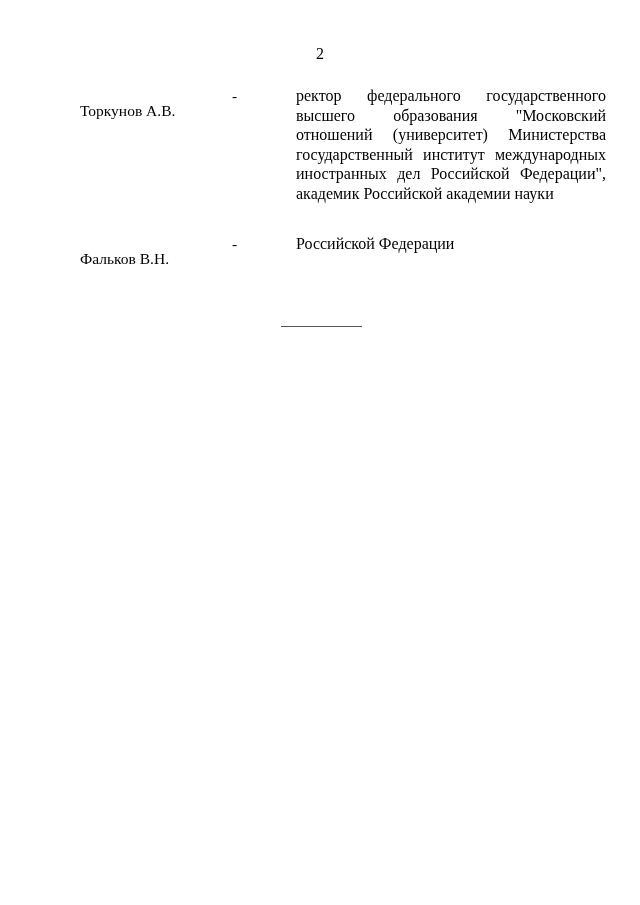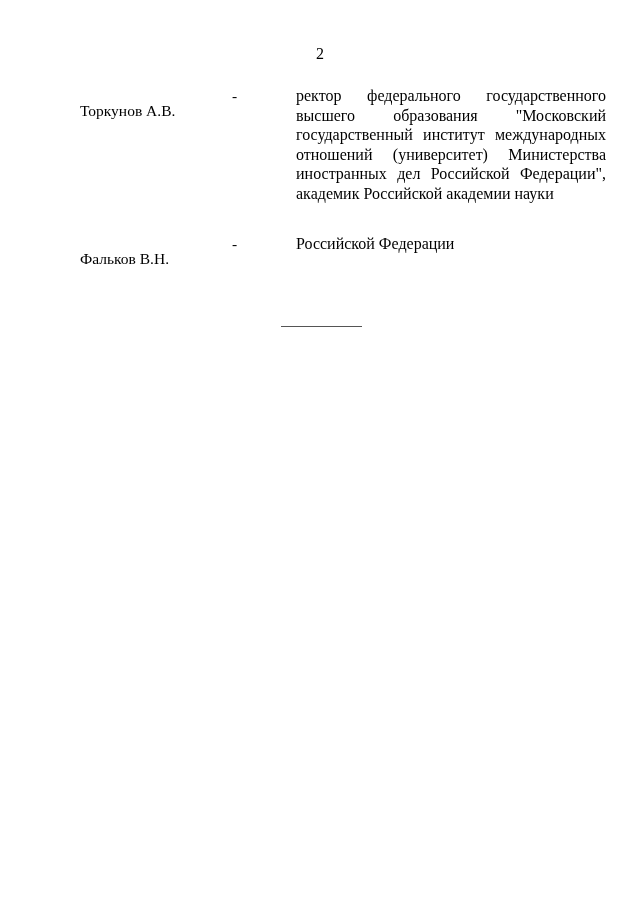--- a/index.html
+++ b/index.html
@@ -38,22 +38,22 @@
 <body>
 
 <div class="page-number">2</div>
 
 <div class="entry" style="top:86px;">
   <div class="entry-name">Торкунов А.В.</div>
   <div class="entry-dash">-</div>
   <div class="entry-desc">
     <span class="ln">ректор федерального государственного</span>
     <span class="ln">высшего образования "Московский</span>
+    <span class="ln">отношений (университет) Министерства</span>
     <span class="ln">государственный институт международных</span>
-    <span class="ln">отношений (университет) Министерства</span>
     <span class="ln">иностранных дел Российской Федерации",</span>
     <span class="ln last">академик Российской академии науки</span>
   </div>
 </div>
 
 <div class="entry" style="top:234px;">
   <div class="entry-name">Фальков В.Н.</div>
   <div class="entry-dash">-</div>
   <div class="entry-desc">
     <span class="ln last">Российской Федерации</span>

